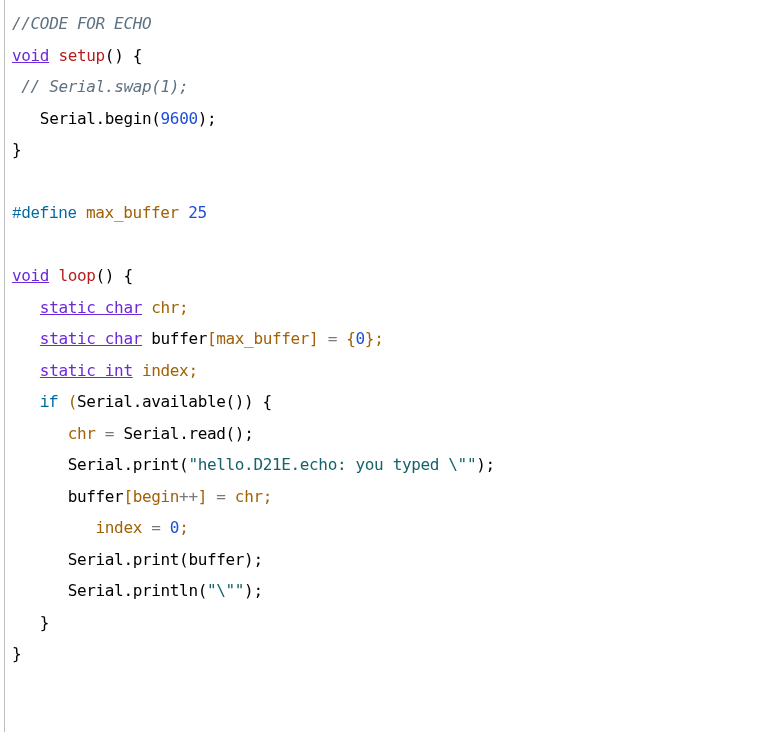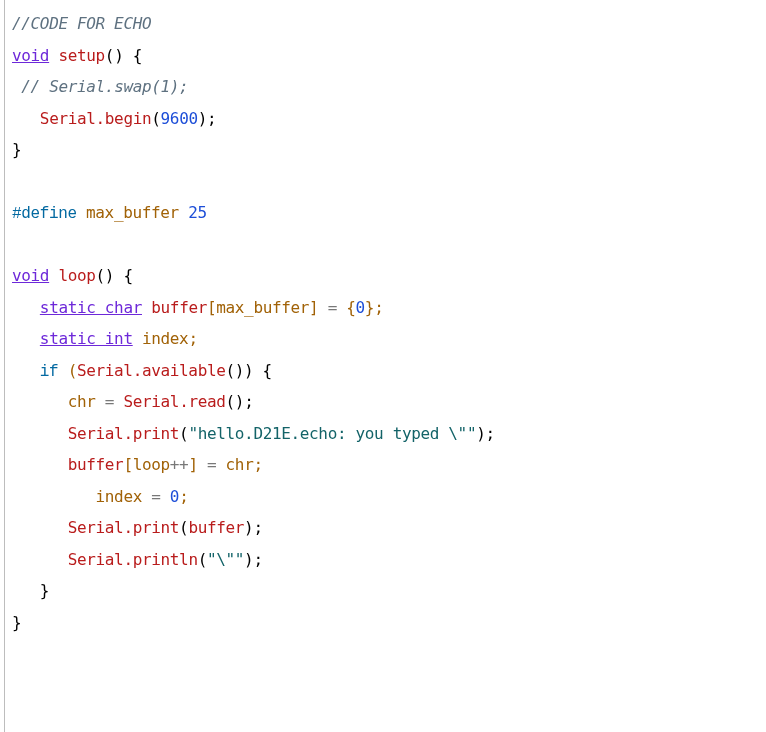--- a/index.html
+++ b/index.html
@@ -38,21 +38,21 @@
     white-space: pre;
     color: #000000;
     letter-spacing: -0.35px;
   }
   .tok { white-space: pre; }
   .t-plain   { color: #a16207; }
   .t-comment { color: #5e7180; font-style: italic; }
   .t-keyword { color: #6d28d9; text-decoration: underline; }
   .t-func    { color: #b91c1c; }
   .t-pre     { color: #0369a1; font-family: Liberation Mono, monospace; }
-  .t-ident   { color: #b91c1c; }
+  .t-ident   { color: #000000; }
   .t-string  { color: #136368; }
   .t-op      { color: #787878; }
   .t-number  { color: #1d4ed8; }
   .t-brace   { color: #000000; }
 </style>
 </head>
 <body>
 
 <div id="root">
 
@@ -61,26 +61,27 @@
   <div id="code-area">
       <div class="code-line"><span class="tok t-comment">//CODE FOR ECHO</span></div>
       <div class="code-line"><span class="tok t-keyword">void</span><span class="tok t-plain"> </span><span class="tok t-func">setup</span><span class="tok t-brace">() {</span></div>
       <div class="code-line"><span class="tok t-plain"> </span><span class="tok t-comment">// Serial.swap(1);</span></div>
       <div class="code-line"><span class="tok t-plain">   </span><span class="tok t-ident">Serial.begin</span><span class="tok t-brace">(</span><span class="tok t-number">9600</span><span class="tok t-brace">);</span></div>
       <div class="code-line"><span class="tok t-brace">}</span></div>
       <div class="code-line">&nbsp;</div>
       <div class="code-line"><span class="tok t-pre">#define</span><span class="tok t-plain"> max_buffer </span><span class="tok t-number">25</span></div>
       <div class="code-line">&nbsp;</div>
       <div class="code-line"><span class="tok t-keyword">void</span><span class="tok t-plain"> </span><span class="tok t-func">loop</span><span class="tok t-brace">() {</span></div>
+      <div class="code-line"><span class="tok t-plain">   </span><span class="tok t-keyword">static char</span><span class="tok t-plain"> chr;</span></div>
       <div class="code-line"><span class="tok t-plain">   </span><span class="tok t-keyword">static char</span><span class="tok t-plain"> </span><span class="tok t-ident">buffer</span><span class="tok t-plain">[max_buffer] </span><span class="tok t-op">=</span><span class="tok t-plain"> {</span><span class="tok t-number">0</span><span class="tok t-plain">};</span></div>
       <div class="code-line"><span class="tok t-plain">   </span><span class="tok t-keyword">static int</span><span class="tok t-plain"> index;</span></div>
       <div class="code-line"><span class="tok t-plain">   </span><span class="tok t-pre">if</span><span class="tok t-plain"> (</span><span class="tok t-ident">Serial.available</span><span class="tok t-brace">()) {</span></div>
       <div class="code-line"><span class="tok t-plain">      chr </span><span class="tok t-op">=</span><span class="tok t-plain"> </span><span class="tok t-ident">Serial.read</span><span class="tok t-brace">();</span></div>
       <div class="code-line"><span class="tok t-plain">      </span><span class="tok t-ident">Serial.print</span><span class="tok t-brace">(</span><span class="tok t-string">"hello.D21E.echo: you typed \""</span><span class="tok t-brace">);</span></div>
-      <div class="code-line"><span class="tok t-plain">      </span><span class="tok t-ident">buffer</span><span class="tok t-plain">[loop</span><span class="tok t-op">++</span><span class="tok t-plain">] </span><span class="tok t-op">=</span><span class="tok t-plain"> chr;</span></div>
+      <div class="code-line"><span class="tok t-plain">      </span><span class="tok t-ident">buffer</span><span class="tok t-plain">[begin</span><span class="tok t-op">++</span><span class="tok t-plain">] </span><span class="tok t-op">=</span><span class="tok t-plain"> chr;</span></div>
       <div class="code-line"><span class="tok t-plain">         index </span><span class="tok t-op">=</span><span class="tok t-plain"> </span><span class="tok t-number">0</span><span class="tok t-plain">;</span></div>
       <div class="code-line"><span class="tok t-plain">      </span><span class="tok t-ident">Serial.print</span><span class="tok t-brace">(</span><span class="tok t-ident">buffer</span><span class="tok t-brace">);</span></div>
       <div class="code-line"><span class="tok t-plain">      </span><span class="tok t-ident">Serial.println</span><span class="tok t-brace">(</span><span class="tok t-string">"\""</span><span class="tok t-brace">);</span></div>
       <div class="code-line"><span class="tok t-plain">   </span><span class="tok t-brace">}</span></div>
       <div class="code-line"><span class="tok t-brace">}</span></div>
     </div>
 
 </div>
 
 </body></html>

